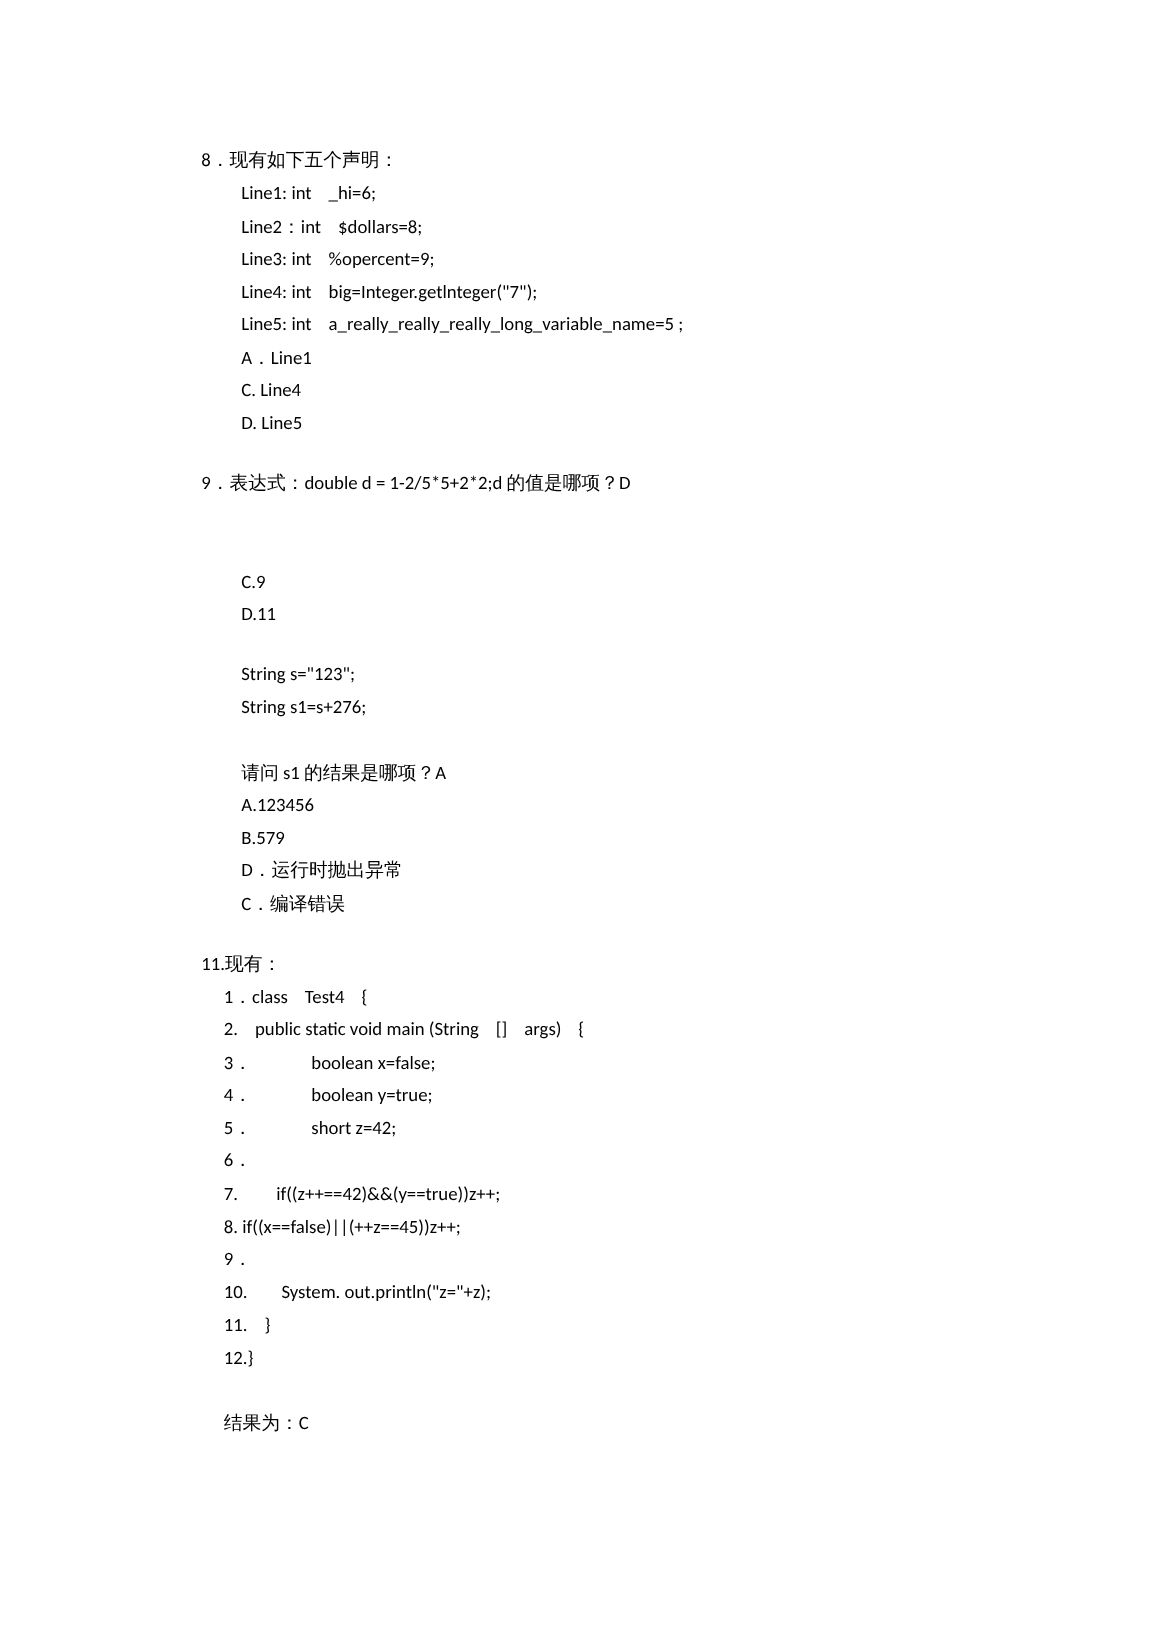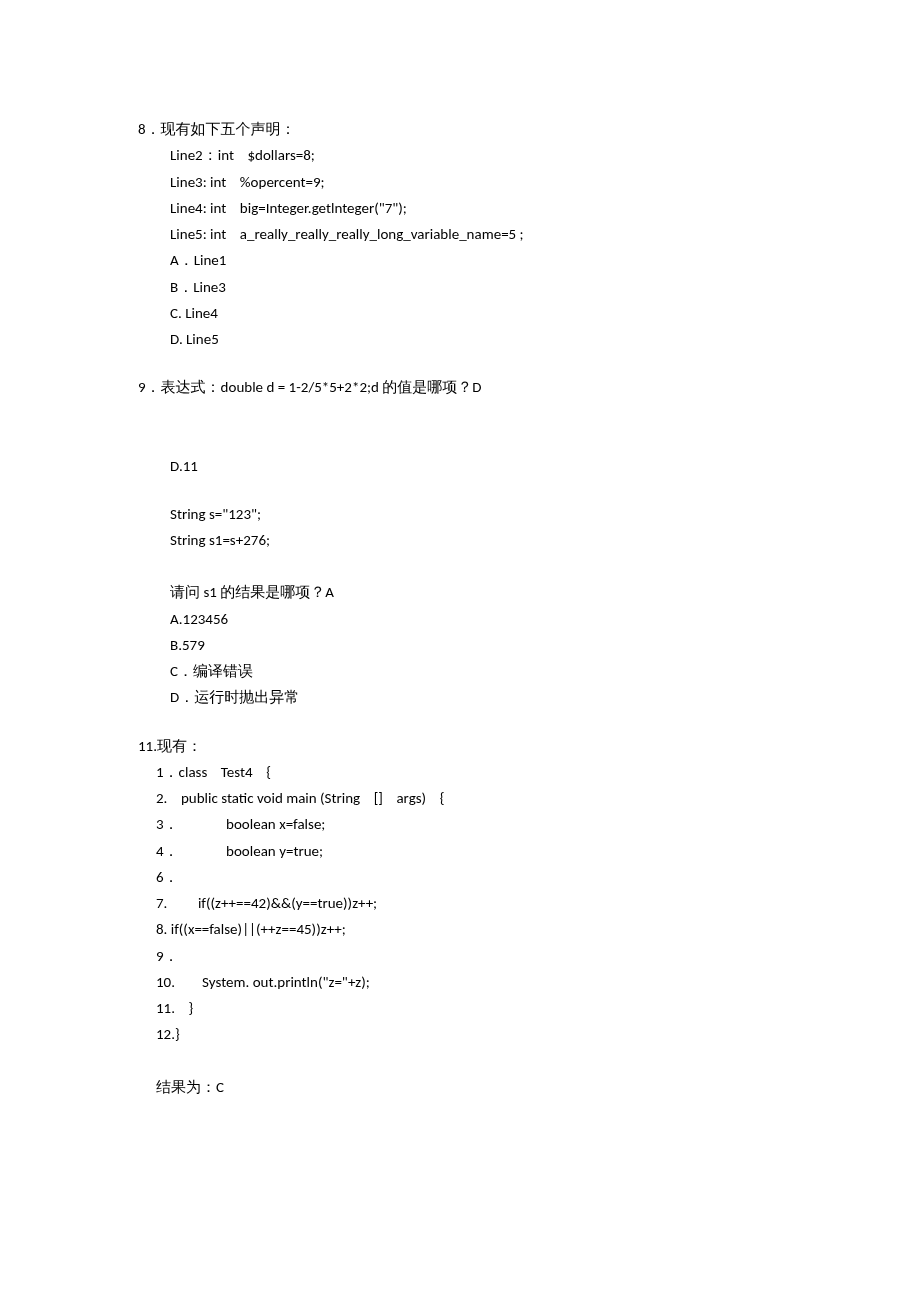--- a/index.html
+++ b/index.html
@@ -9,67 +9,69 @@
     font-family: "Calibri", "Arial", "Microsoft YaHei", sans-serif;
     font-size: 15px;
     line-height: 1.75;
     color: #000000;
     width: 920px;
   }
   .page {
     padding: 116px 120px 80px 138px;
   }
   .q-block { margin-bottom: 22px; }
-  .q-line { white-space: pre-wrap; }
+  .q-line { white-space: pre-wrap; margin-left: 23px; }
   .indent-1 { padding-left: 32px; }
   .indent-2 { padding-left: 18px; }
   .indent-3 { padding-left: 44px; }
   .blank { height: 26px; }
 </style>
 </head>
 <body>
 
 <div class="page">
 
   <div class="q-block">
     <div class="q-line">8．现有如下五个声明：</div>
+    <div class="q-line indent-1">Line1: int    _hi=6;</div>
     <div class="q-line indent-1">Line2：int    $dollars=8;</div>
     <div class="q-line indent-1">Line3: int    %opercent=9;</div>
     <div class="q-line indent-1">Line4: int    big=Integer.getlnteger("7");</div>
     <div class="q-line indent-1">Line5: int    a_really_really_really_long_variable_name=5 ;</div>
     <div class="q-line indent-1">A．Line1</div>
-    <div class="q-line indent-1">B．Line3</div>
     <div class="q-line indent-1">C. Line4</div>
     <div class="q-line indent-1">D. Line5</div>
   </div>
 
   <div class="q-block">
     <div class="q-line">9．表达式：double d = 1-2/5*5+2*2;d 的值是哪项？D</div>
     <div class="blank"></div>
     <div class="blank"></div>
+    <div class="q-line indent-1">C.9</div>
     <div class="q-line indent-1">D.11</div>
   </div>
 
   <div class="q-block">
     <div class="q-line indent-1">String s="123";</div>
     <div class="q-line indent-1">String s1=s+276;</div>
     <div class="blank"></div>
     <div class="q-line indent-1">请问 s1 的结果是哪项？A</div>
     <div class="q-line indent-1">A.123456</div>
     <div class="q-line indent-1">B.579</div>
+    <div class="q-line indent-1">D．运行时抛出异常</div>
     <div class="q-line indent-1">C．编译错误</div>
-    <div class="q-line indent-1">D．运行时抛出异常</div>
   </div>
 
   <div class="q-block">
     <div class="q-line">11.现有：</div>
     <div class="q-line indent-2">1．class    Test4    {</div>
     <div class="q-line indent-2">2.    public static void main (String    []    args)    {</div>
     <div class="q-line indent-2">3．              boolean x=false;</div>
     <div class="q-line indent-2">4．              boolean y=true;</div>
+    <div class="q-line indent-2">5．              short z=42;</div>
     <div class="q-line indent-2">6．</div>
     <div class="q-line indent-2">7.         if((z++==42)&amp;&amp;(y==true))z++;</div>
     <div class="q-line indent-2">8. if((x==false)||(++z==45))z++;</div>
     <div class="q-line indent-2">9．</div>
     <div class="q-line indent-2">10.        System. out.println("z="+z);</div>
     <div class="q-line indent-2">11.    }</div>
     <div class="q-line indent-2">12.}</div>
     <div class="blank"></div>
     <div class="q-line indent-2">结果为：C</div>
   </div>

